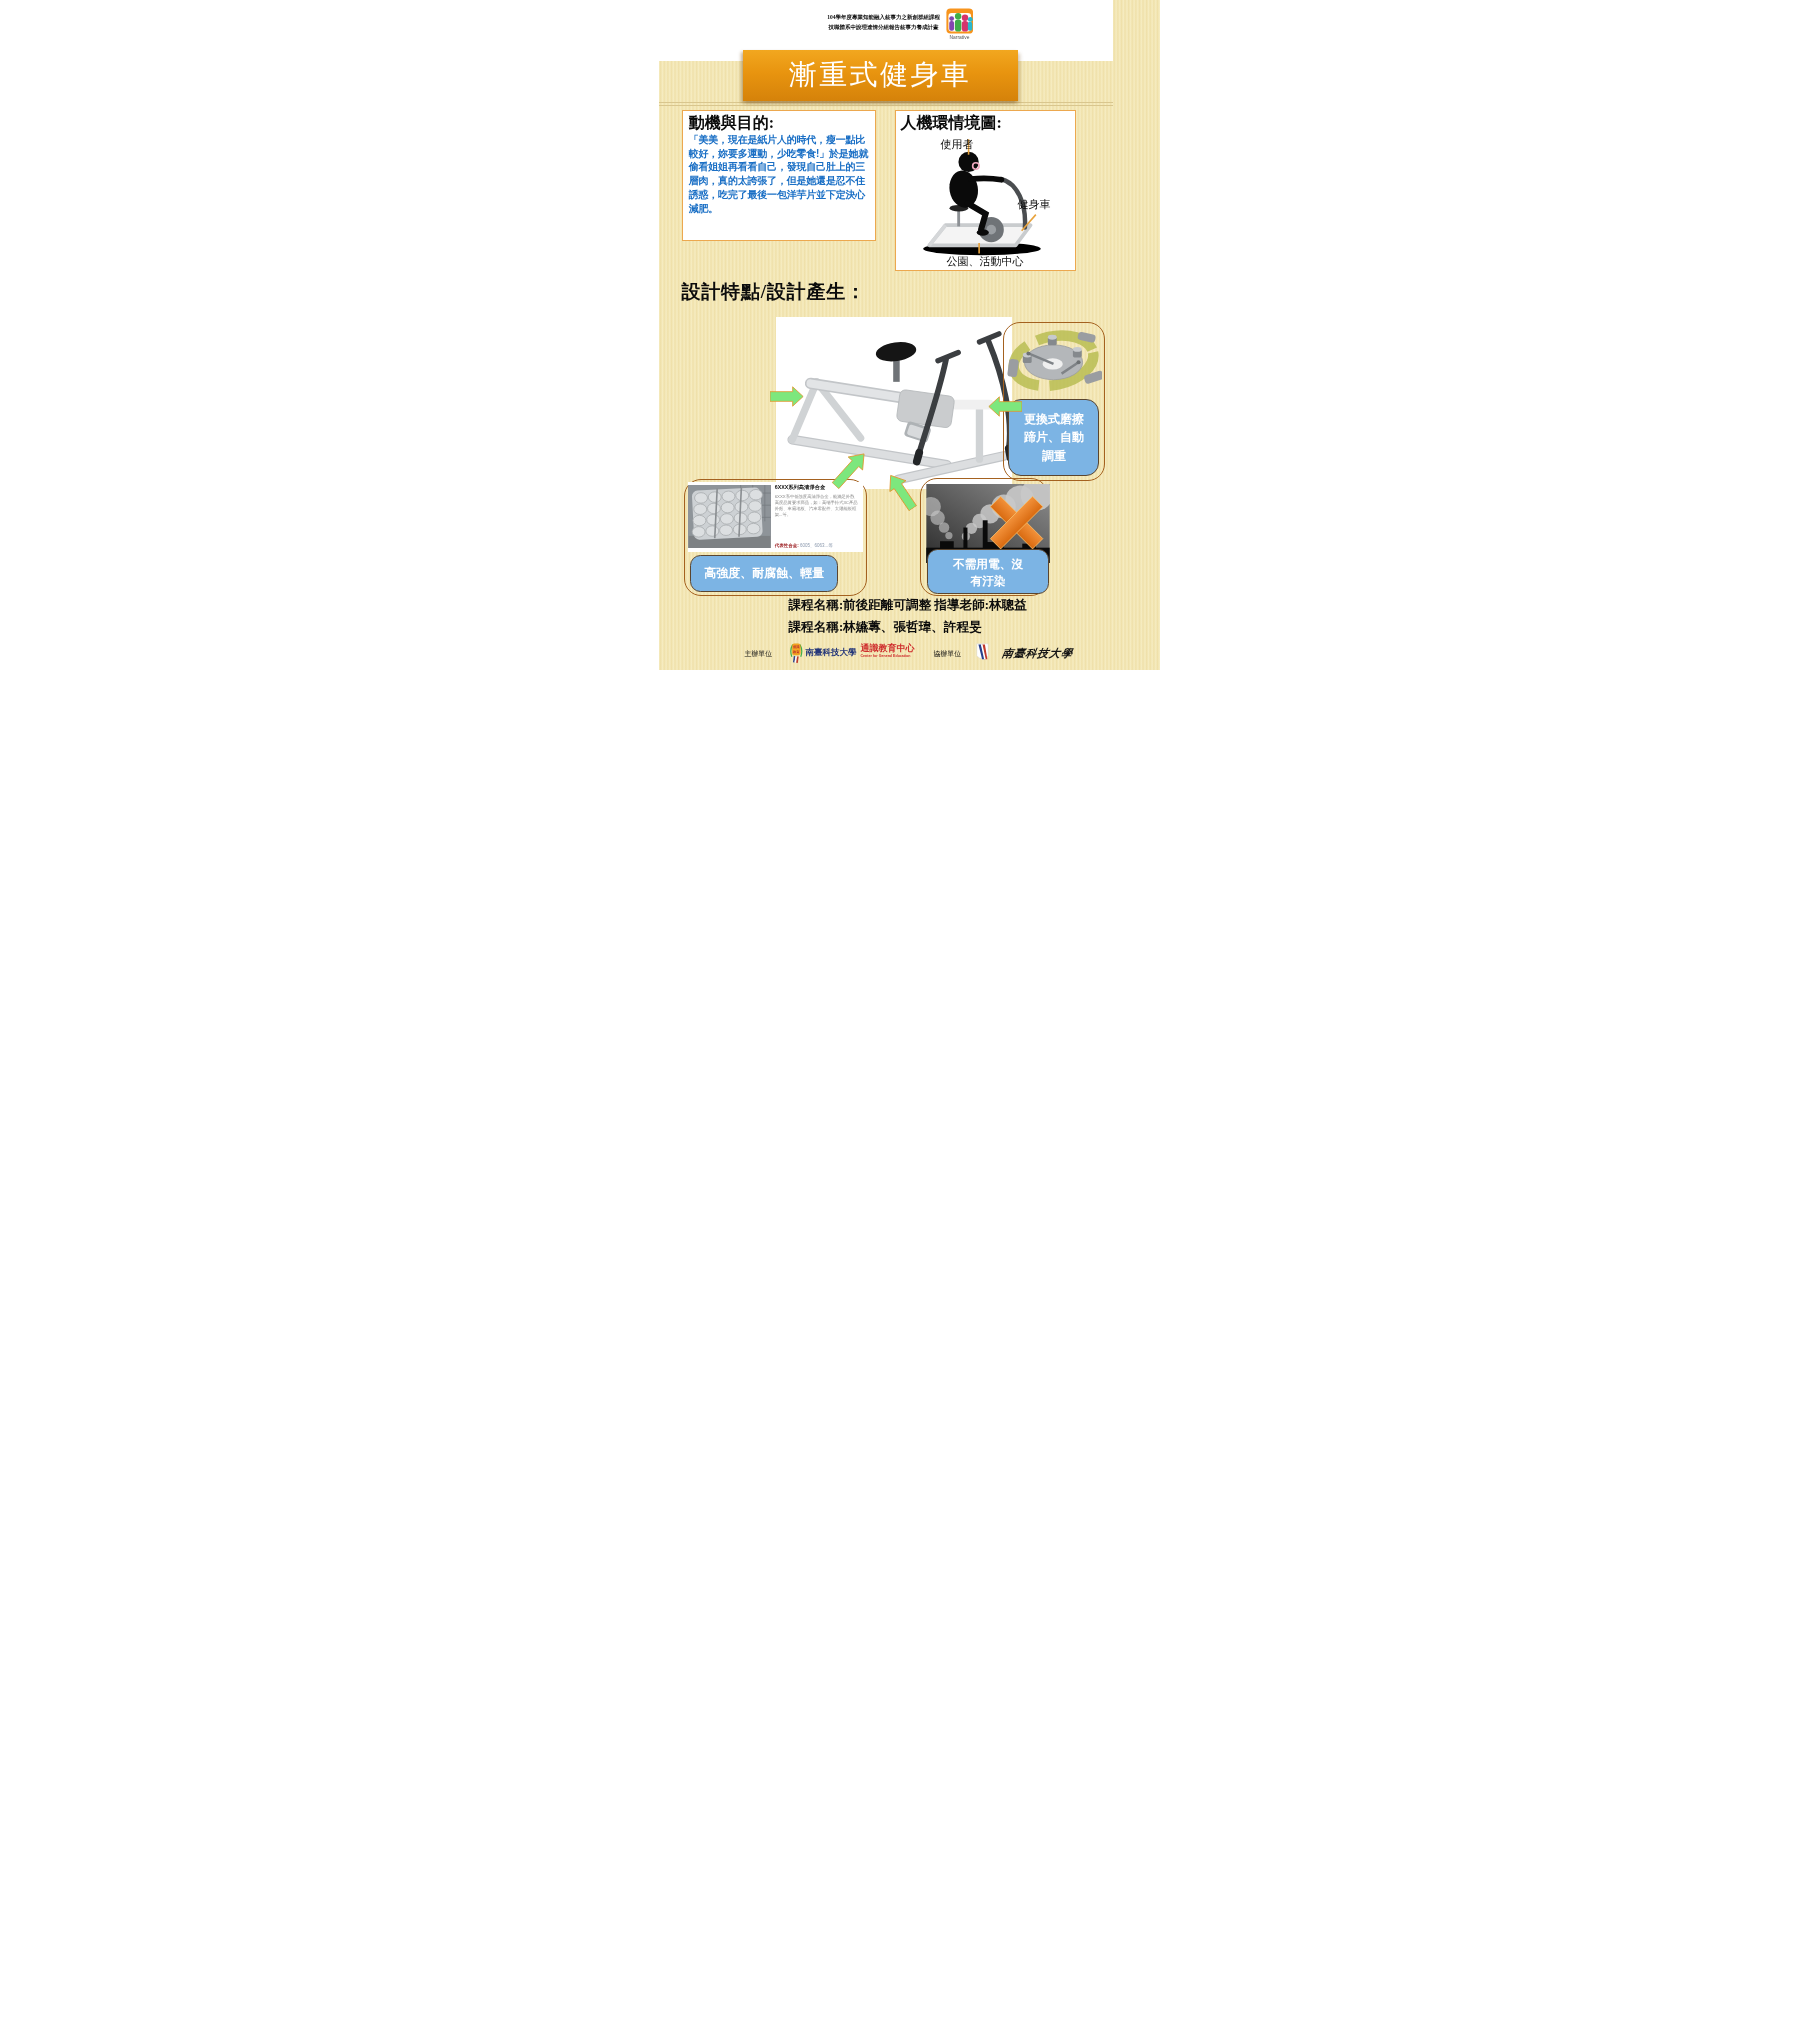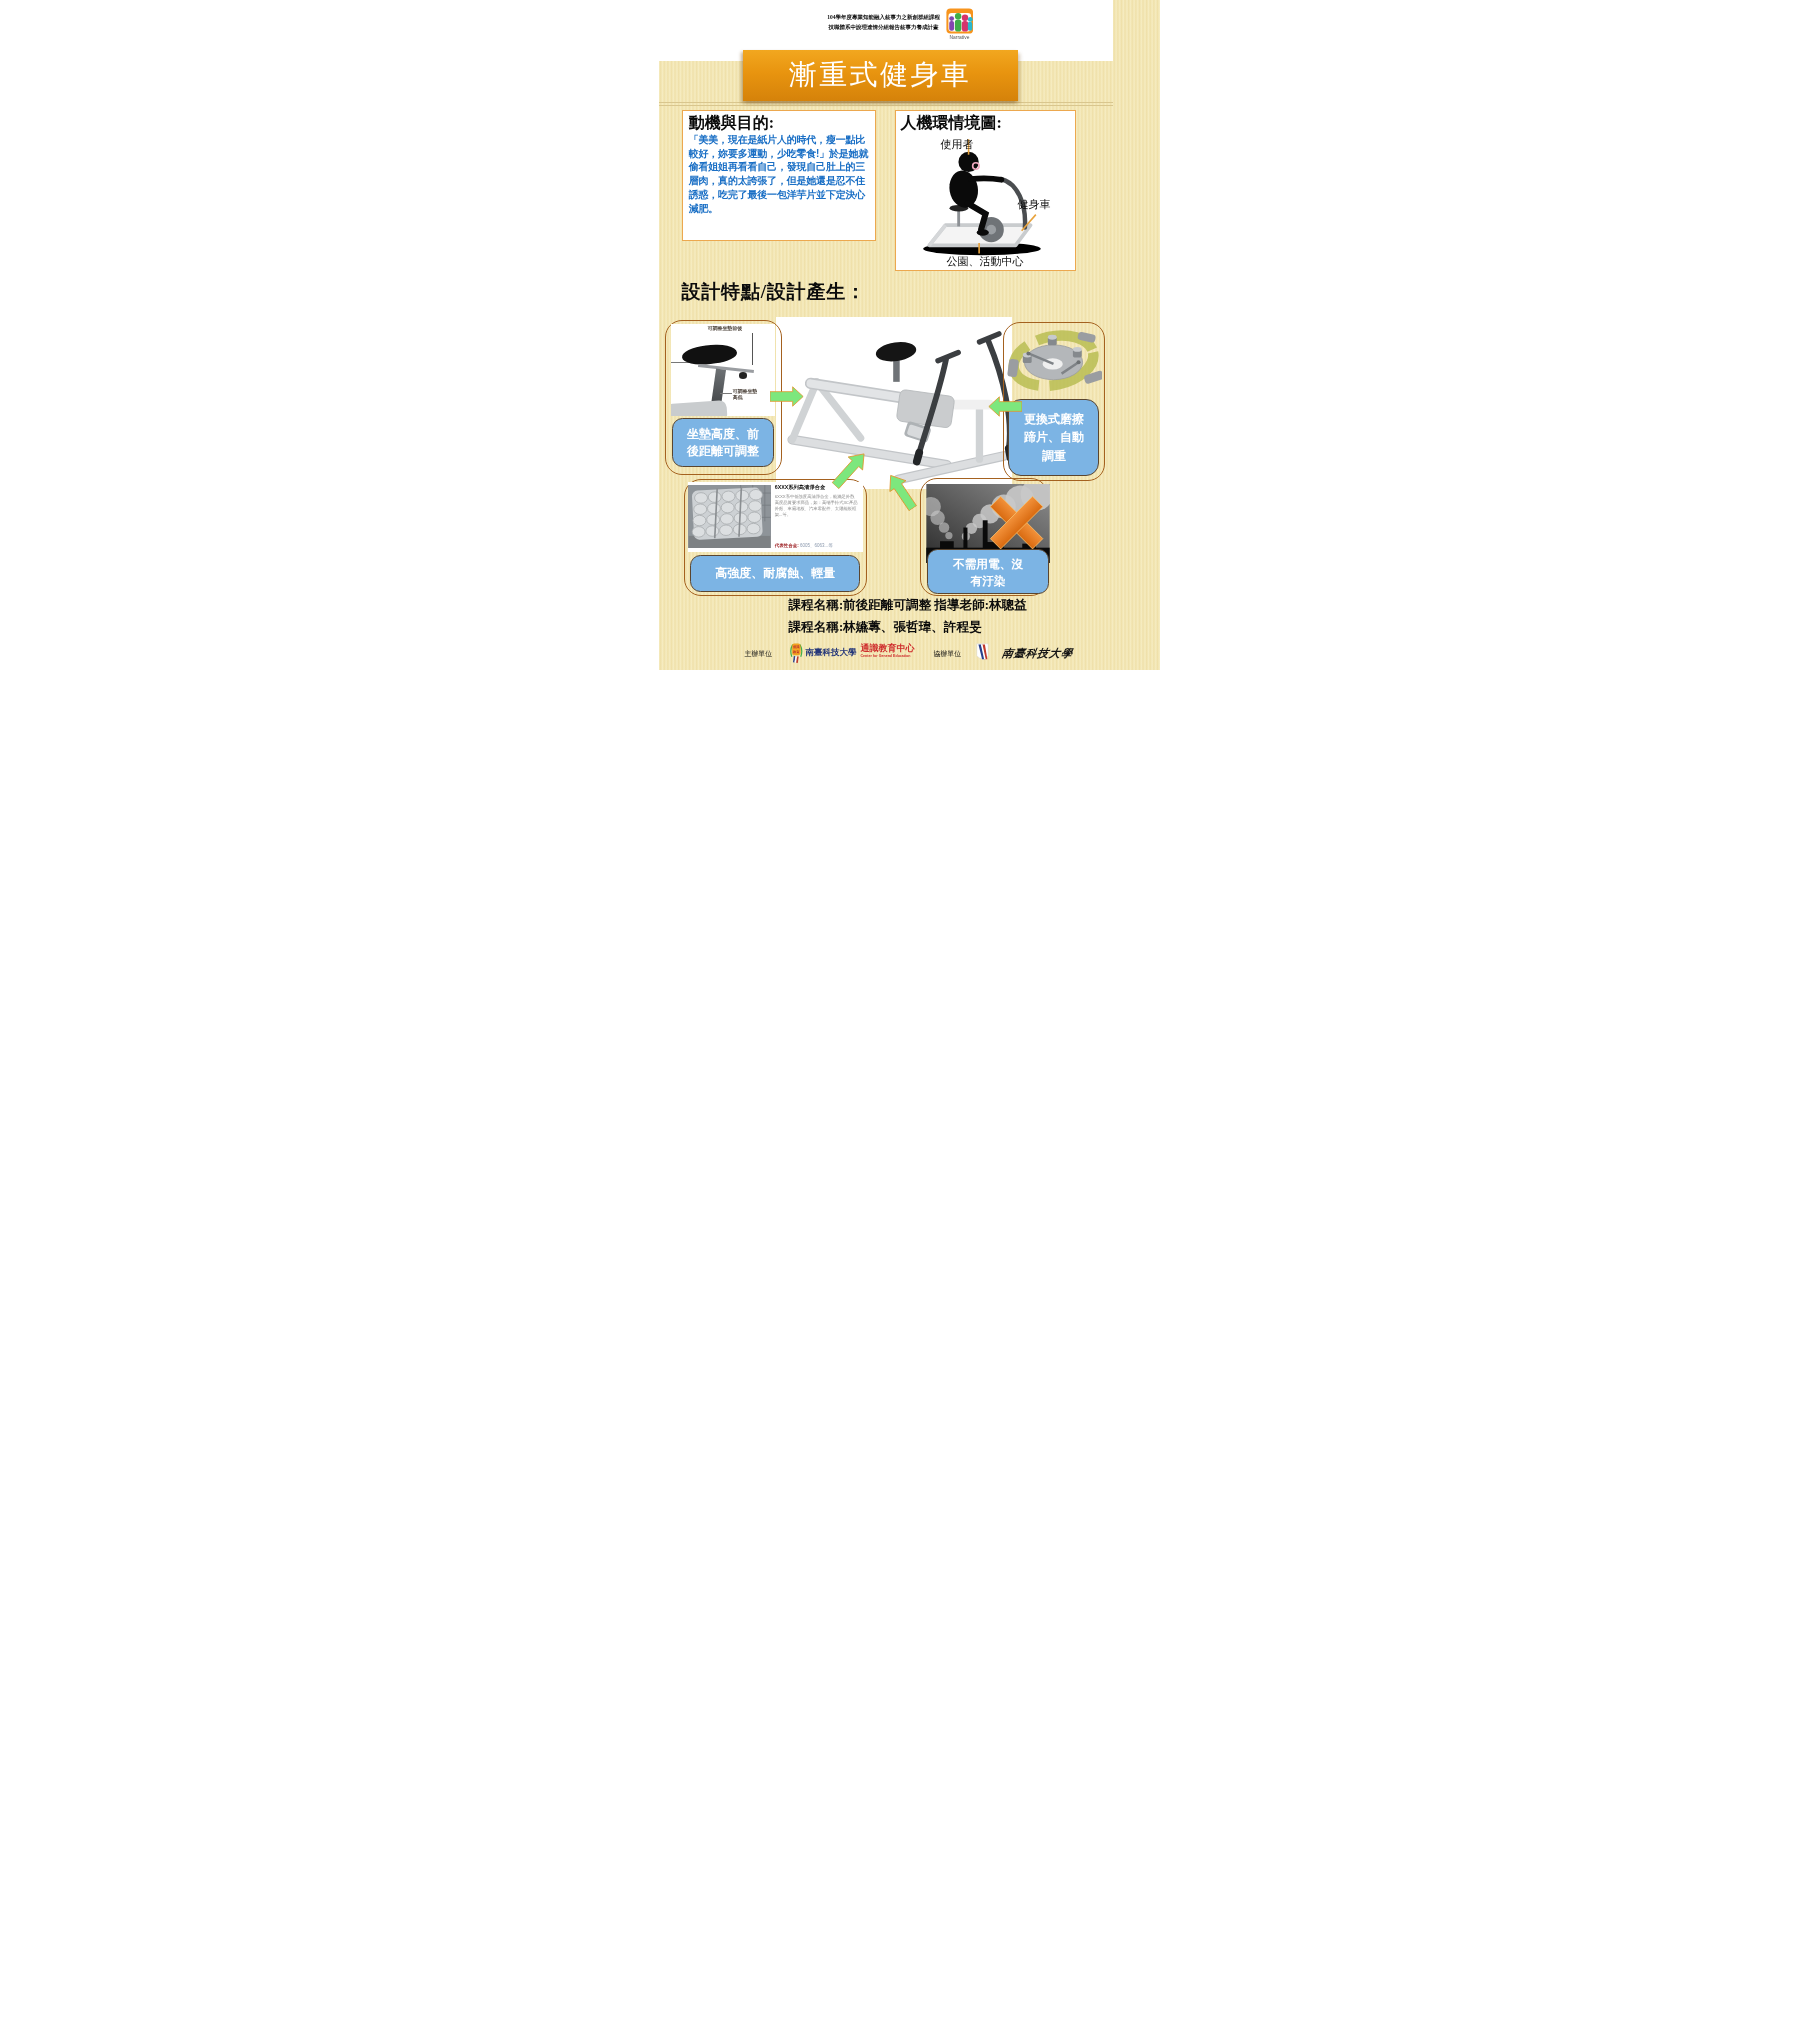--- a/index.html
+++ b/index.html
@@ -179,35 +179,20 @@
       <path d="M 418,102 C 402,180 372,265 352,332" fill="none" stroke="#3b3e41" stroke-width="14" stroke-linecap="round"></path>
       <path d="M 398,106 L 448,86" stroke="#3b3e41" stroke-width="13" stroke-linecap="round"></path>
       <path d="M 352,332 L 346,354" stroke="#232527" stroke-width="19" stroke-linecap="round"></path>
 
       <path d="M 522,58 C 560,150 582,250 572,322" fill="none" stroke="#3b3e41" stroke-width="14" stroke-linecap="round"></path>
       <path d="M 500,60 L 548,40" stroke="#3b3e41" stroke-width="13" stroke-linecap="round"></path>
       <path d="M 572,322 L 576,344" stroke="#232527" stroke-width="19" stroke-linecap="round"></path>
     </svg>
   </div>
 
-  <div class="abs feature-box" style="left:6px;top:320px;width:117px;height:155px;">
-    <div class="abs photo-panel" style="left:5.3px;top:3.2px;width:104px;height:92px;overflow:hidden;">
-      <div class="abs seat-note" style="left:37px;top:2px;">可調整坐墊前後</div>
-      <div class="abs" style="left:81px;top:9px;width:0.8px;height:32px;background:#555;"></div>
-      <div class="abs" style="left:0;top:38px;width:23.5px;height:1.2px;background:#777;"></div>
-      <div class="abs" style="left:11.3px;top:21px;width:55px;height:19.4px;background:#111;border-radius:50% 60% 45% 55%;transform:rotate(-7deg);"></div>
-      <div class="abs" style="left:27px;top:43px;width:56px;height:2.8px;background:#9a9da1;transform:rotate(6deg);"></div>
-      <div class="abs" style="left:68px;top:48px;width:8px;height:6.5px;background:#222;border-radius:50%;"></div>
-      <div class="abs" style="left:42px;top:45px;width:9.7px;height:44px;background:linear-gradient(180deg,#6d7174,#3b3e41);transform:rotate(8deg);"></div>
-      <div class="abs" style="left:-4.9px;top:78px;width:61px;height:21px;background:#c9ccce;border-radius:7.3px;transform:rotate(-4deg);"></div>
-      <div class="abs" style="left:49px;top:69px;width:12px;height:1.2px;background:#777;"></div>
-      <div class="abs seat-note" style="left:62px;top:65px;width:27px;">可調整坐墊高低</div>
-    </div>
-    <div class="abs blue-label" style="left:6.5px;top:97px;width:102px;height:49px;font-size:12px;line-height:17px;padding:0 12px;">坐墊高度、前後距離可調整</div>
-  </div>
 
   <div class="abs feature-box" style="left:344px;top:322px;width:102px;height:159px;">
     <svg class="abs" style="left:1.6px;top:1.6px;" width="97" height="73" viewBox="0 0 240 180">
       <ellipse cx="120" cy="88" rx="100" ry="60" fill="none" stroke="#b8bd52" stroke-width="26" opacity="0.85" stroke-dasharray="150 26" transform="rotate(-12 120 88)"></ellipse>
       <rect x="8" y="84" width="24" height="44" rx="8" fill="#9a9da1" transform="rotate(8 20 106)"></rect>
       <rect x="196" y="118" width="48" height="22" rx="8" fill="#9a9da1" transform="rotate(-18 220 129)"></rect>
       <rect x="180" y="20" width="44" height="20" rx="8" fill="#9a9da1" transform="rotate(12 202 30)"></rect>
       <ellipse cx="120" cy="92" rx="72" ry="43" fill="#b4b7ba" stroke="#9a9da1" stroke-width="2"></ellipse>
       <ellipse cx="118" cy="96" rx="25" ry="14" fill="#efefef"></ellipse>
       <g fill="#85898d">
@@ -267,21 +252,21 @@
       </svg>
       <div class="abs" style="left:87px;top:2.4px;width:84px;height:65px;">
         <div class="alloy-title">6XXX系列高清淨合金</div>
         <div class="alloy-body">6XXX系中低強度高清淨合金，能滿足外觀高度品質要求商品，如：高端手持式3C產品外殼、車廂地板、汽車零配件、太陽能板框架...等。</div>
         <div class="alloy-rep">
           <span class="lab">代表性合金:</span>
           <span class="val">6005、6063...等</span>
         </div>
       </div>
     </div>
-    <div class="abs blue-label" style="left:5.7px;top:75px;width:170px;height:37px;font-size:12px;">高強度、耐腐蝕、輕量</div>
+    <div class="abs blue-label" style="left:5.7px;top:75px;width:148px;height:37px;font-size:12px;">高強度、耐腐蝕、輕量</div>
   </div>
 
   <div class="abs feature-box" style="left:261px;top:478px;width:128px;height:118px;">
     <svg class="abs" style="left:5.7px;top:4.5px;" width="124" height="79" viewBox="0 0 306 196">
       <defs>
         <linearGradient id="sky" x1="0" y1="1" x2="1" y2="0">
           <stop offset="0" stop-color="#2b2b2b"></stop>
             <stop offset="1" stop-color="#8f8f8f"></stop>
         </linearGradient>
         <linearGradient id="gx" x1="0" y1="0" x2="0" y2="1">

